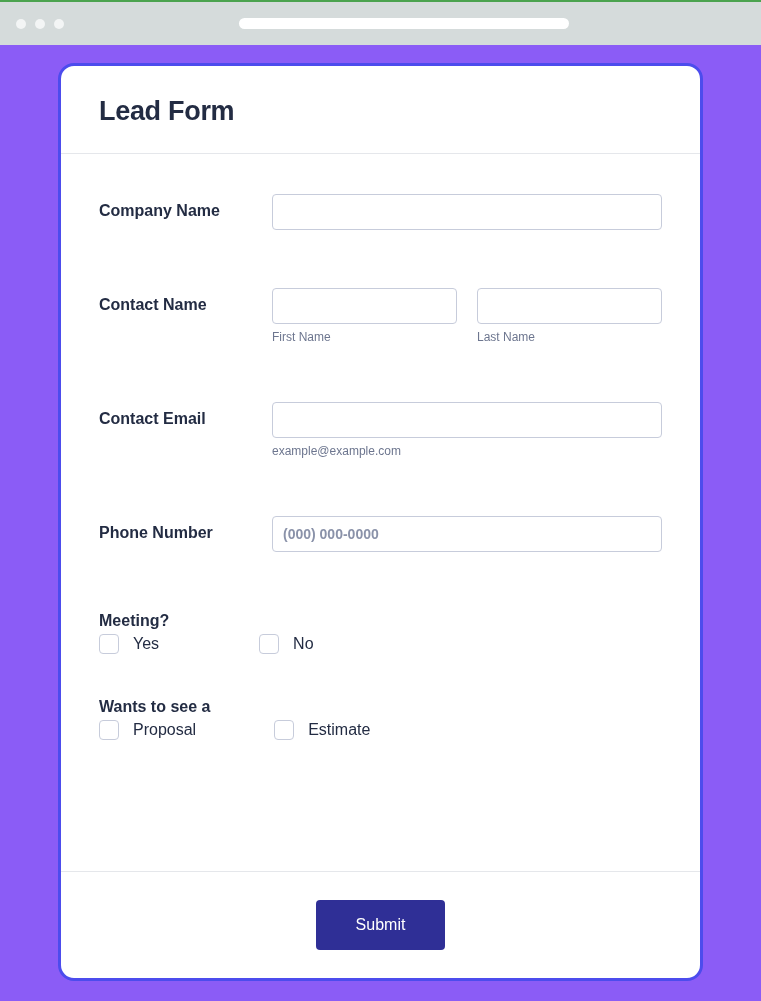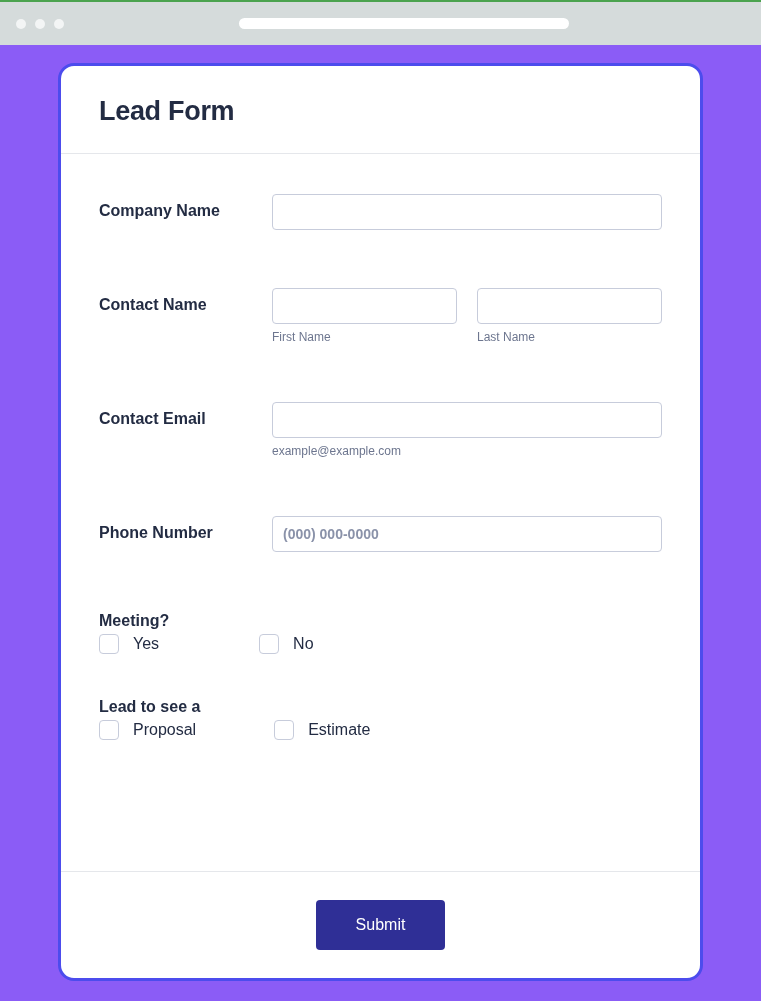--- a/index.html
+++ b/index.html
@@ -248,21 +248,21 @@
             </div>
             <div class="checkbox-row">
               <div class="checkbox"></div>
               <span class="checkbox-label">No</span>
             </div>
           </div>
         </div>
       </div>
 
       <div class="field-row checkbox-type">
-        <div class="field-label">Lead to see a</div>
+        <div class="field-label">Wants to see a</div>
         <div class="field-input-area">
           <div class="checkbox-group-wide">
             <div class="checkbox-row">
               <div class="checkbox"></div>
               <span class="checkbox-label">Proposal</span>
             </div>
             <div class="checkbox-row">
               <div class="checkbox"></div>
               <span class="checkbox-label">Estimate</span>
             </div>

